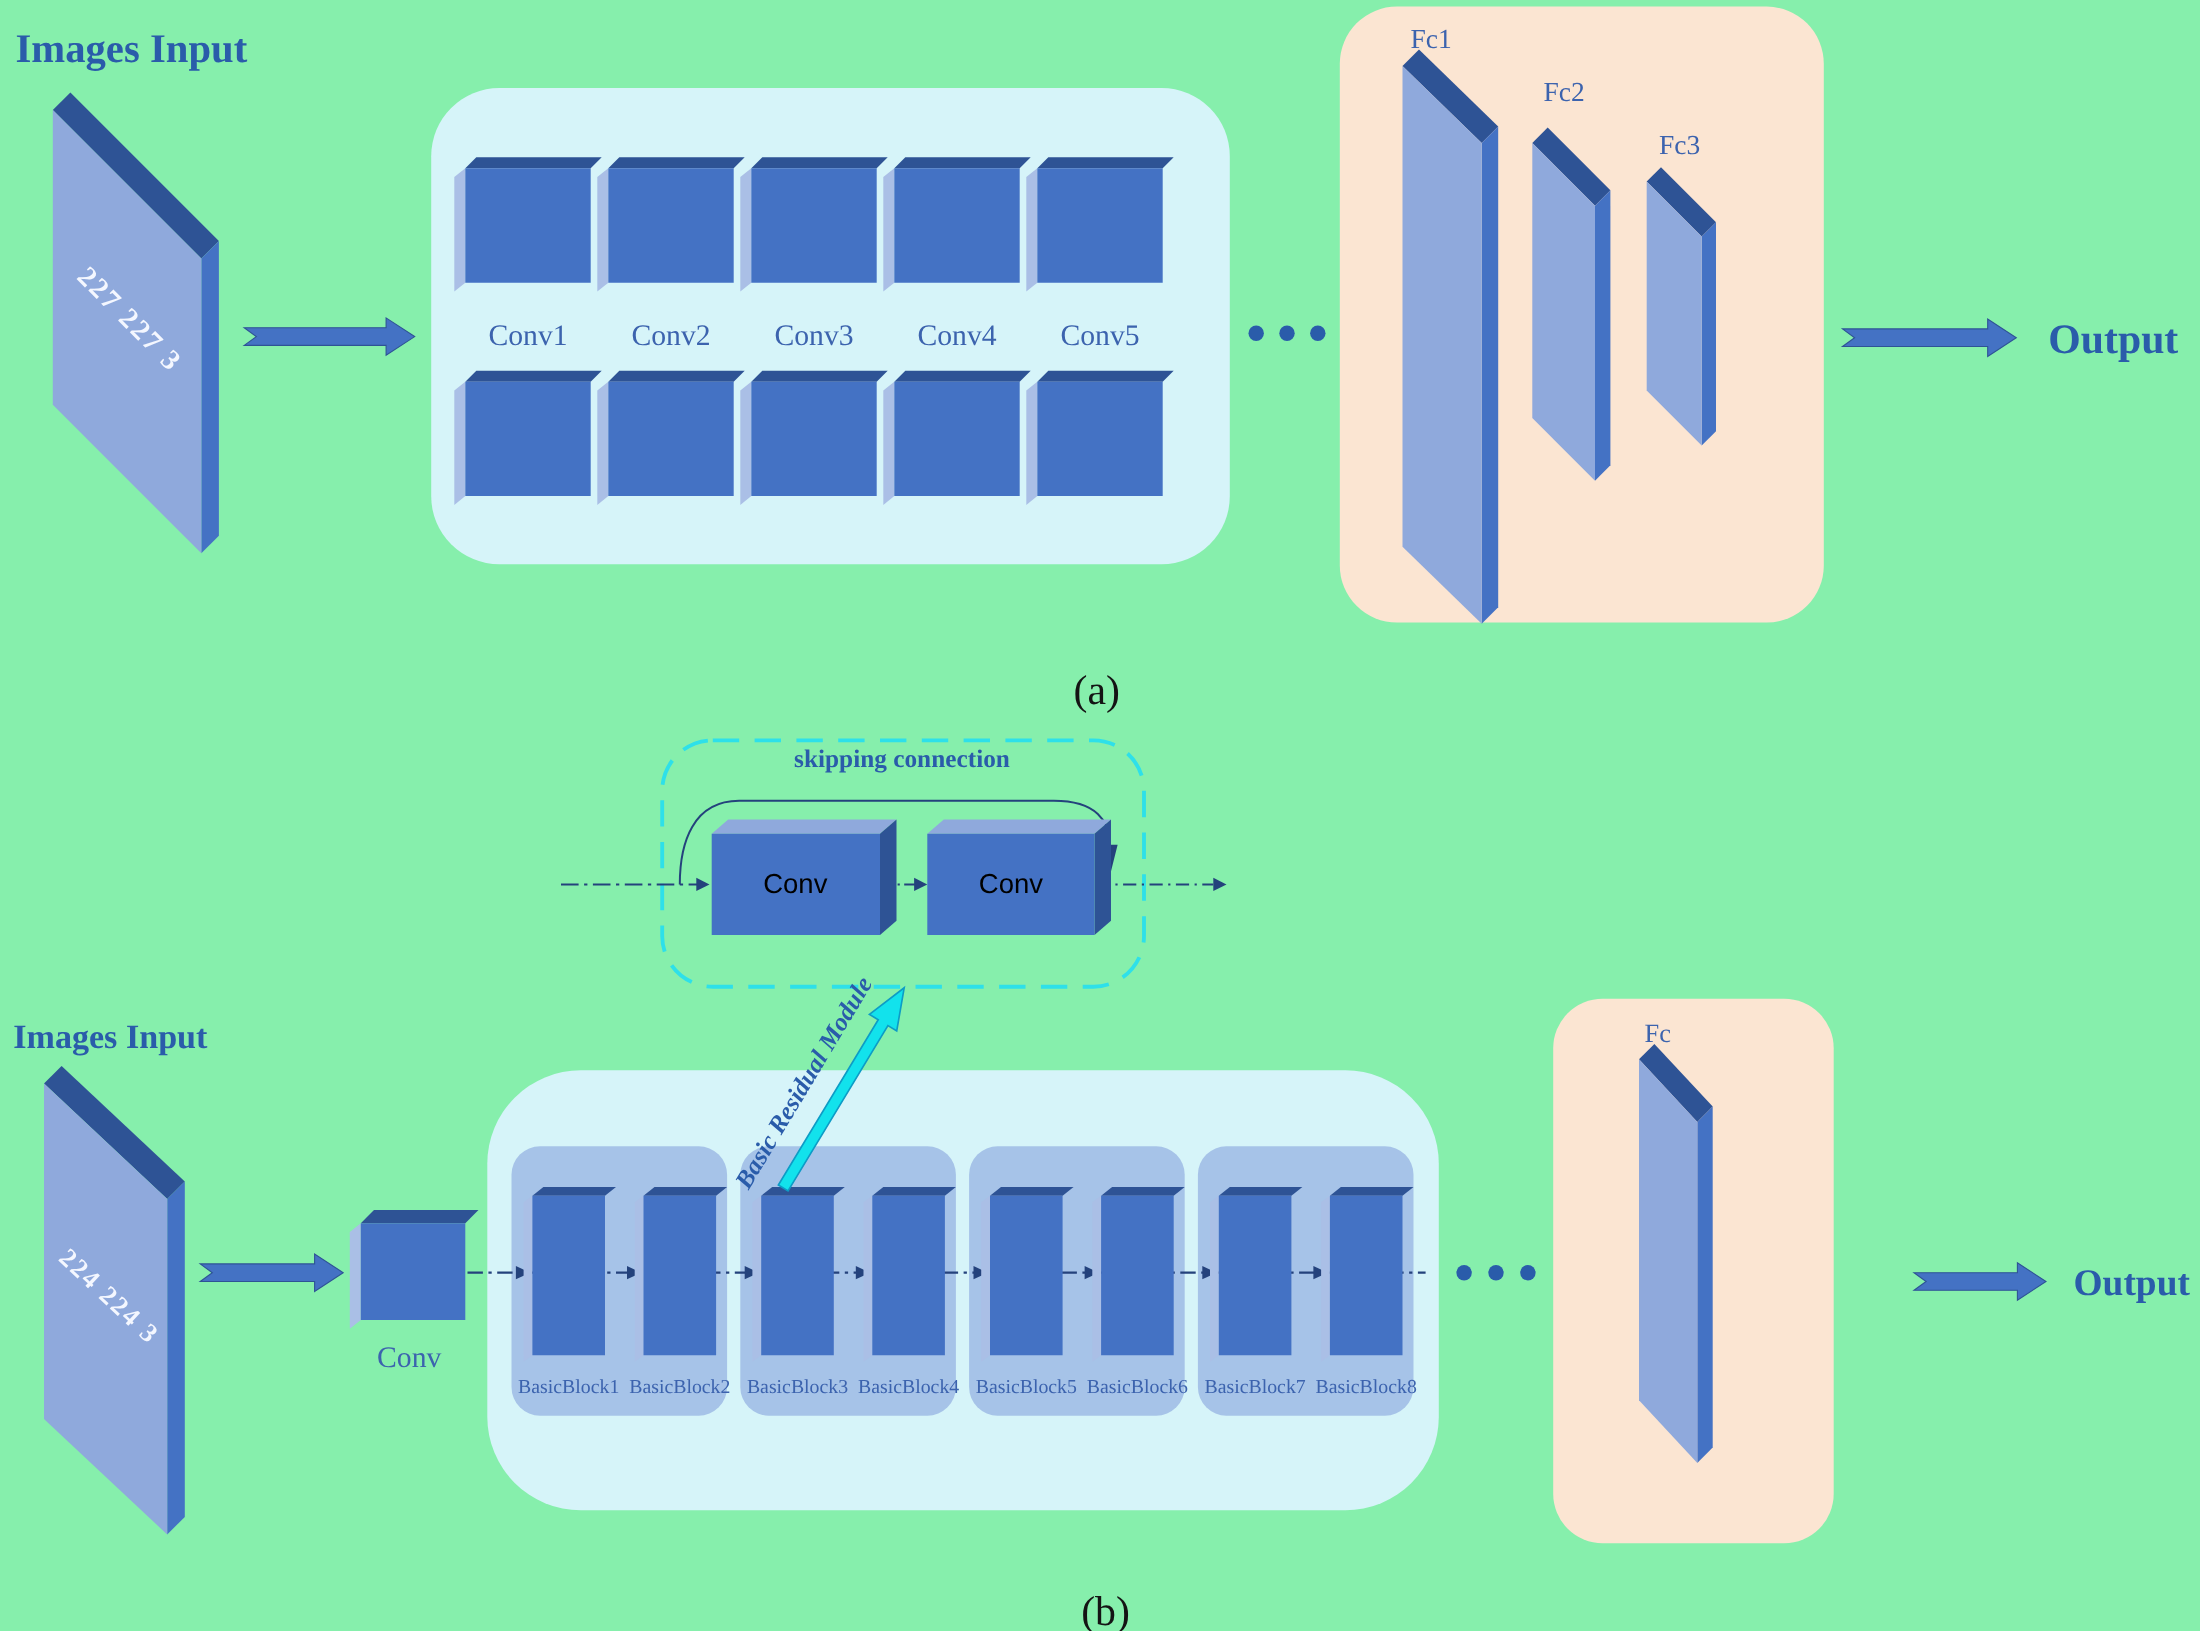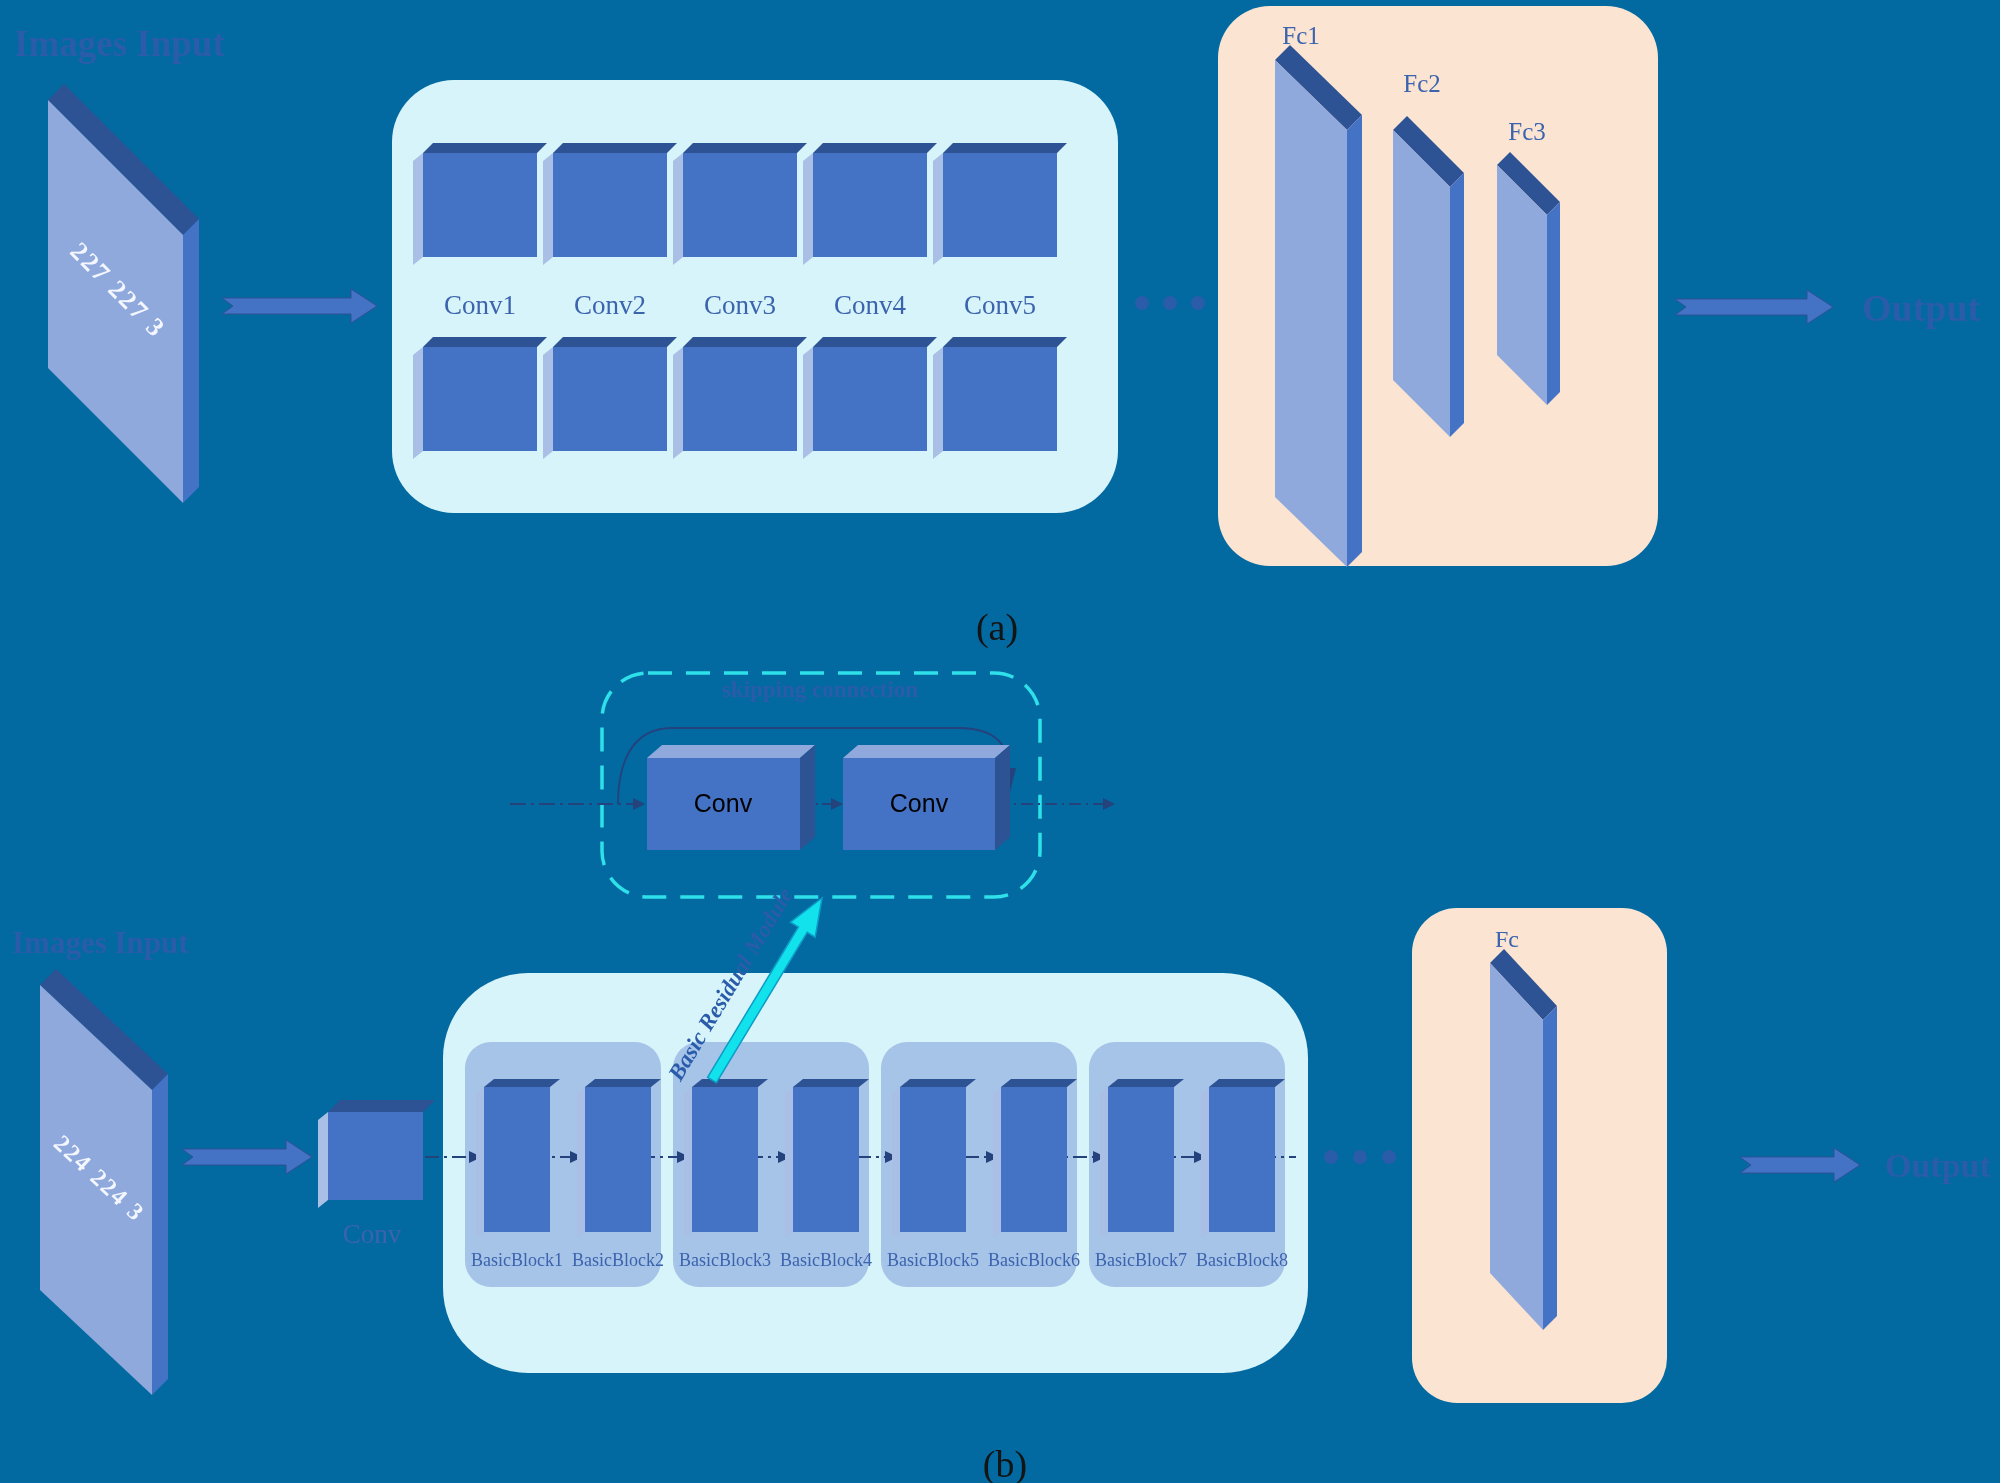--- a/index.html
+++ b/index.html
@@ -1,16 +1,16 @@
 <!DOCTYPE html>
 <html><head>
 <meta charset="utf-8">
 <style>
   html,body{margin:0;padding:0;background:#ffffff;}
-  .stage{position:relative;width:2000px;height:1483px;background:#0369a1;font-family:"Liberation Serif",serif;}
+  .stage{position:relative;width:2000px;height:1483px;background:#86efac;font-family:"Liberation Serif",serif;}
   svg{display:block;}
   text{font-family:"Liberation Serif",serif;}
   .t-title{font-size:37px;font-weight:bold;}
   .t-title-b{font-size:31px;}
   .t-label{font-size:27px;}
   .t-fc{font-size:25px;}
   .t-fcb{font-size:24px;}
   .t-block{font-size:18px;}
   .t-dims{font-size:26px;font-weight:bold;letter-spacing:2px;}
   .t-dims-b{font-size:24px;}

